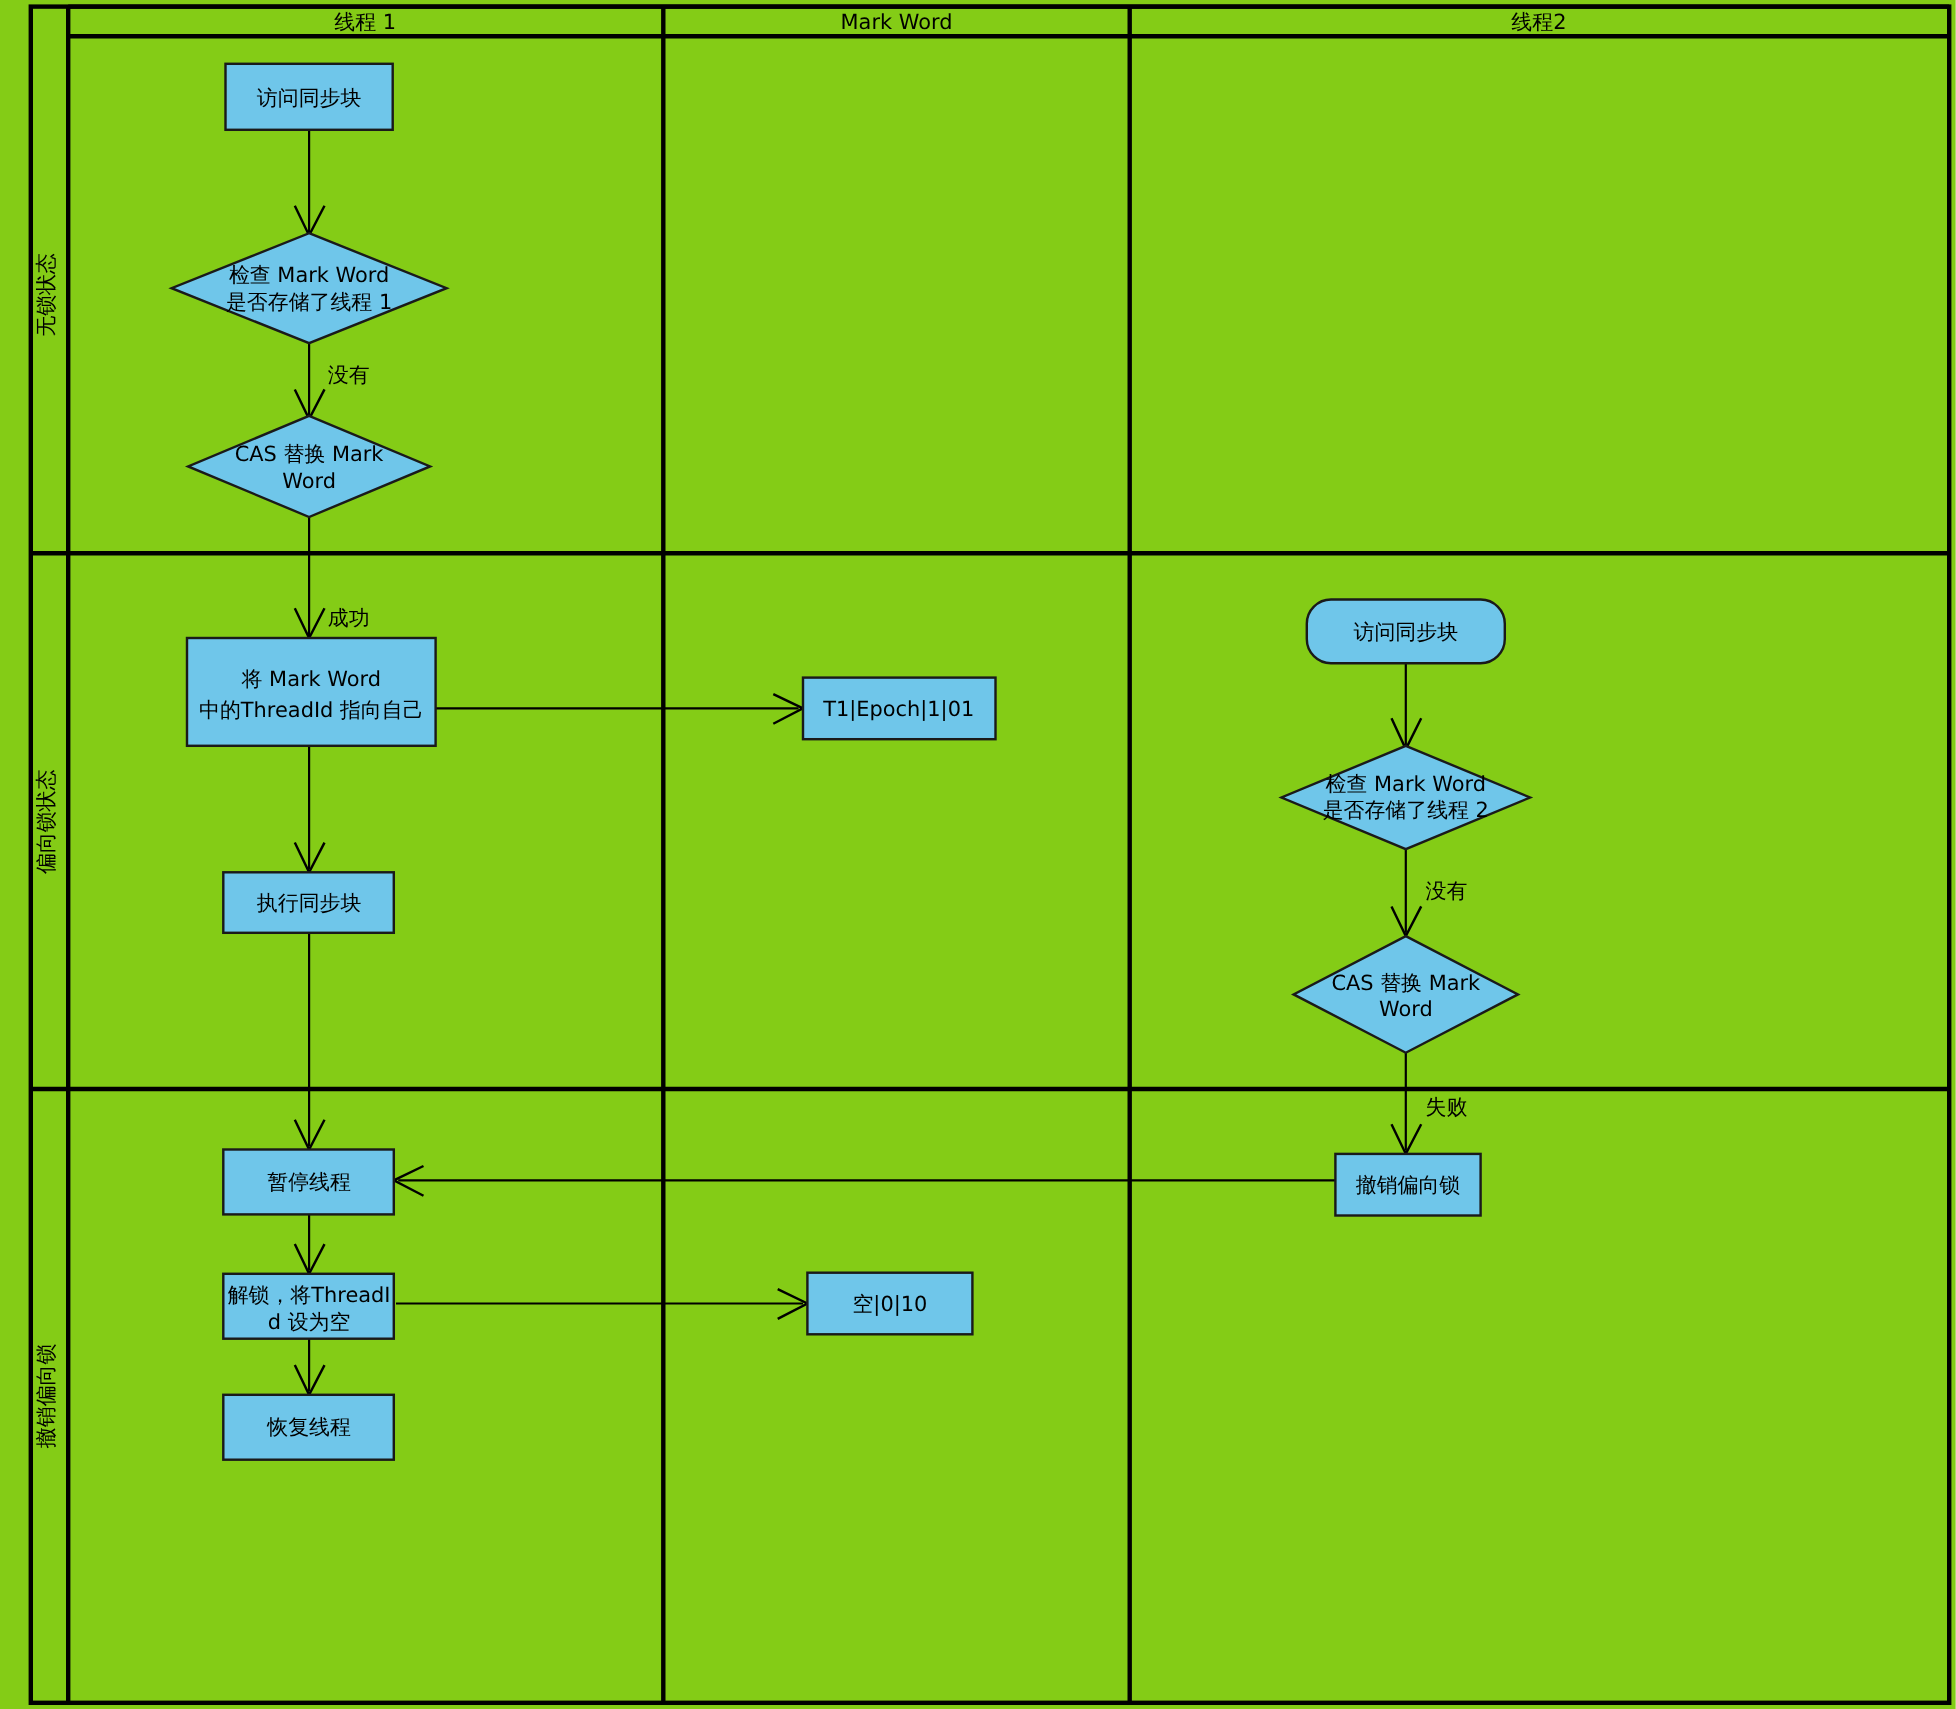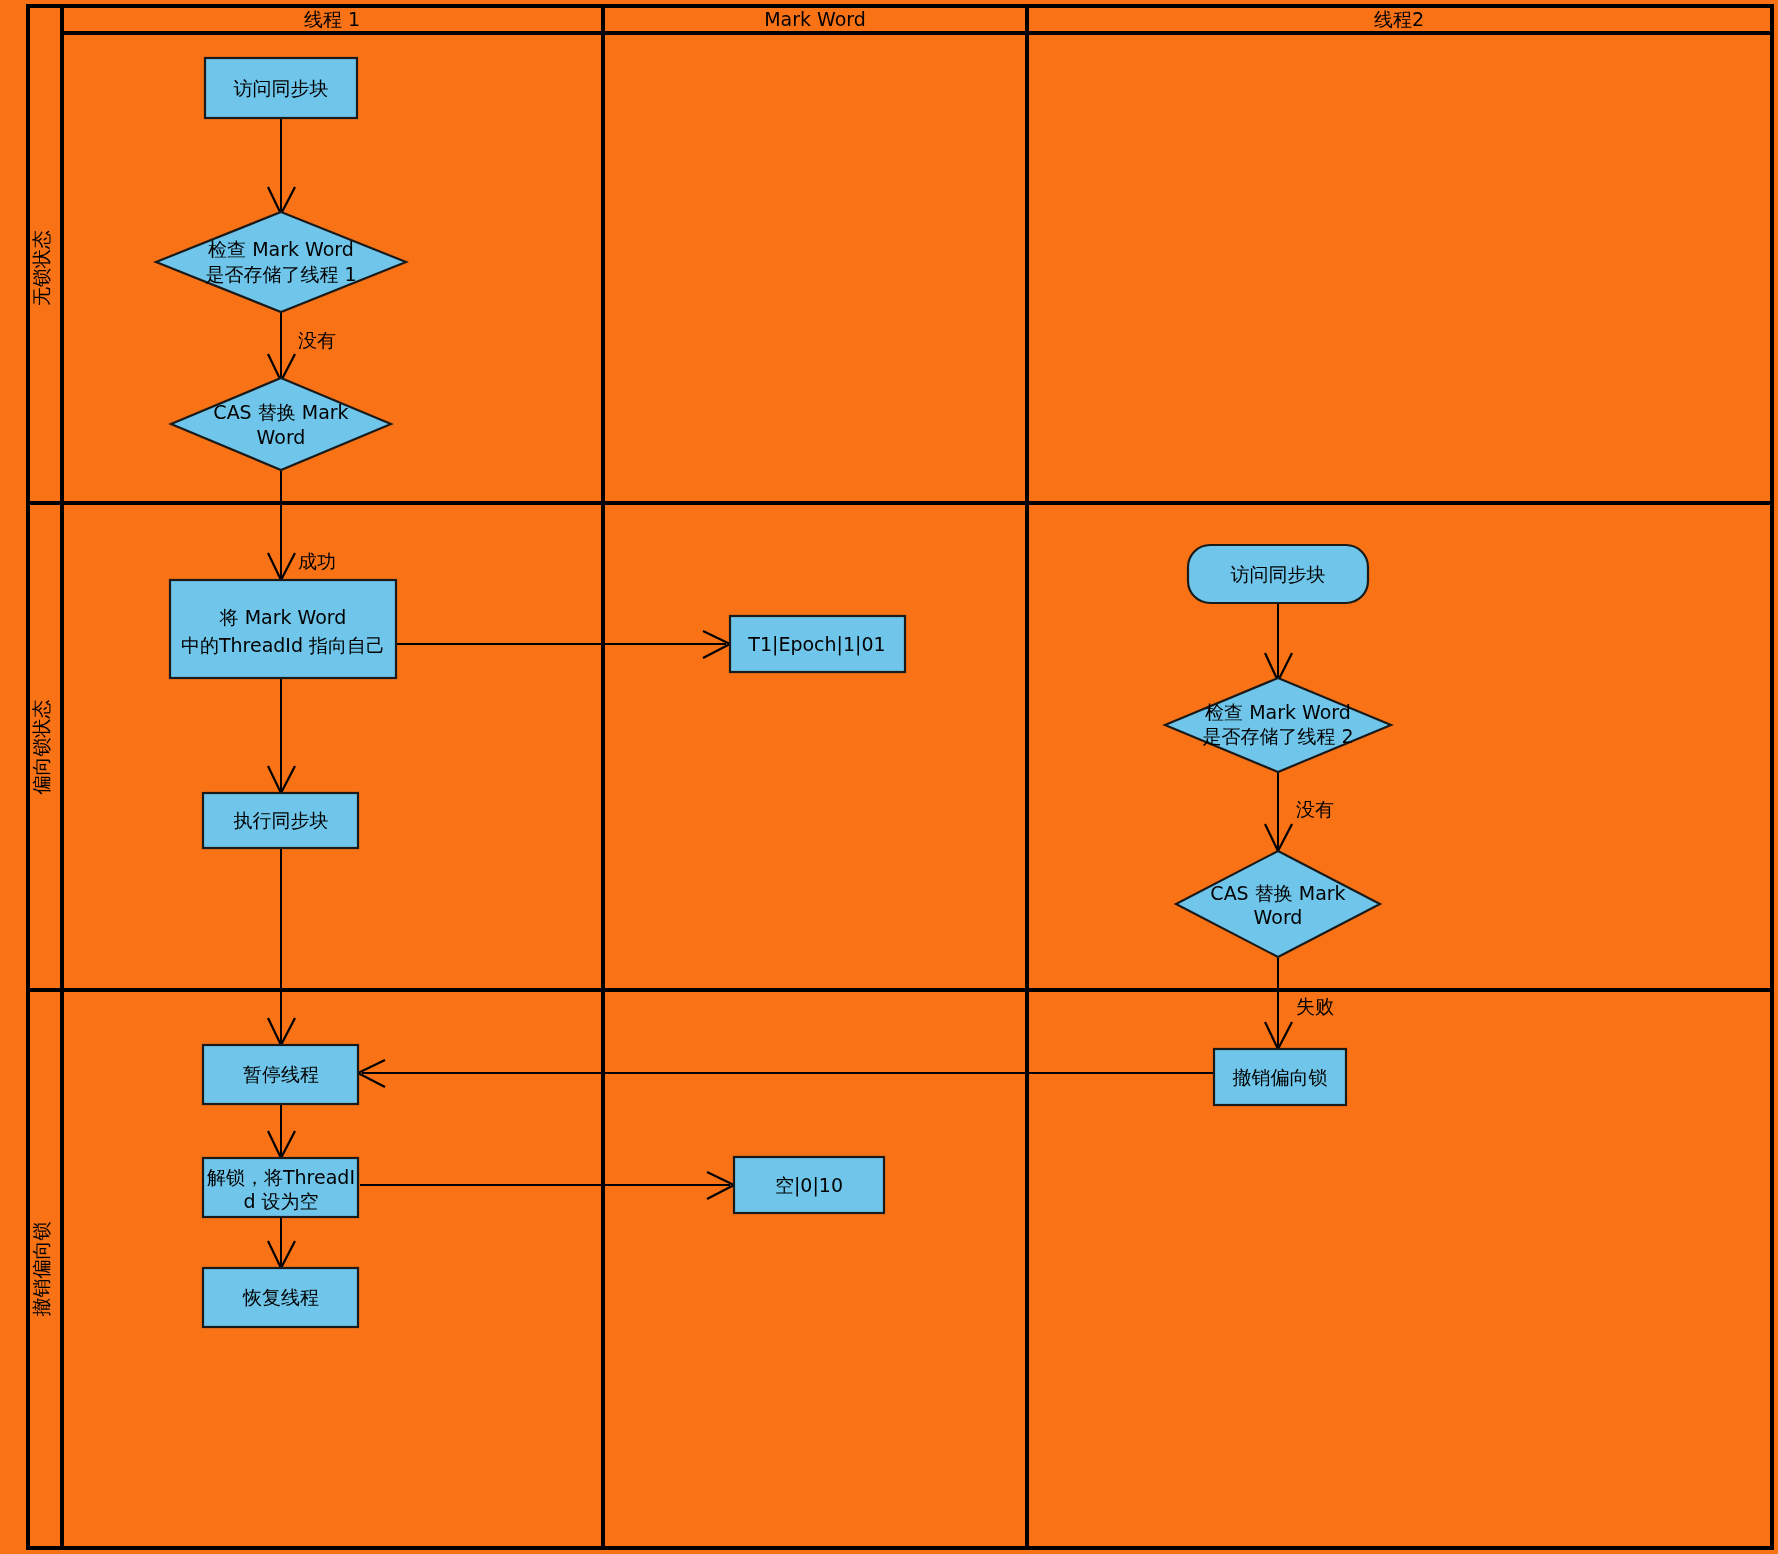--- a/index.html
+++ b/index.html
@@ -1,17 +1,17 @@
 <!DOCTYPE html>
 <html><head>
 <meta charset="utf-8">
 <style>
   html,body{margin:0;padding:0;background:#ffffff;}
   body{font-family:"DejaVu Sans","Liberation Sans",sans-serif;}
-  #stage{position:relative;width:1778px;height:1554px;background:#f97316;}
+  #stage{position:relative;width:1778px;height:1554px;background:#84cc16;}
   svg{display:block;}
   .lane-head-text,.lane-label-text,.node-text,.edge-label{
       font-family:"DejaVu Sans","Liberation Sans",sans-serif;
       fill:#000000;
   }
   .lane-head-text{font-size:19px;}
   .lane-label-text{font-size:19px;}
   .node-text{font-size:19px;}
   .edge-label{font-size:19px;}
   .frame-thick{fill:none;stroke:#000000;stroke-width:4;}

